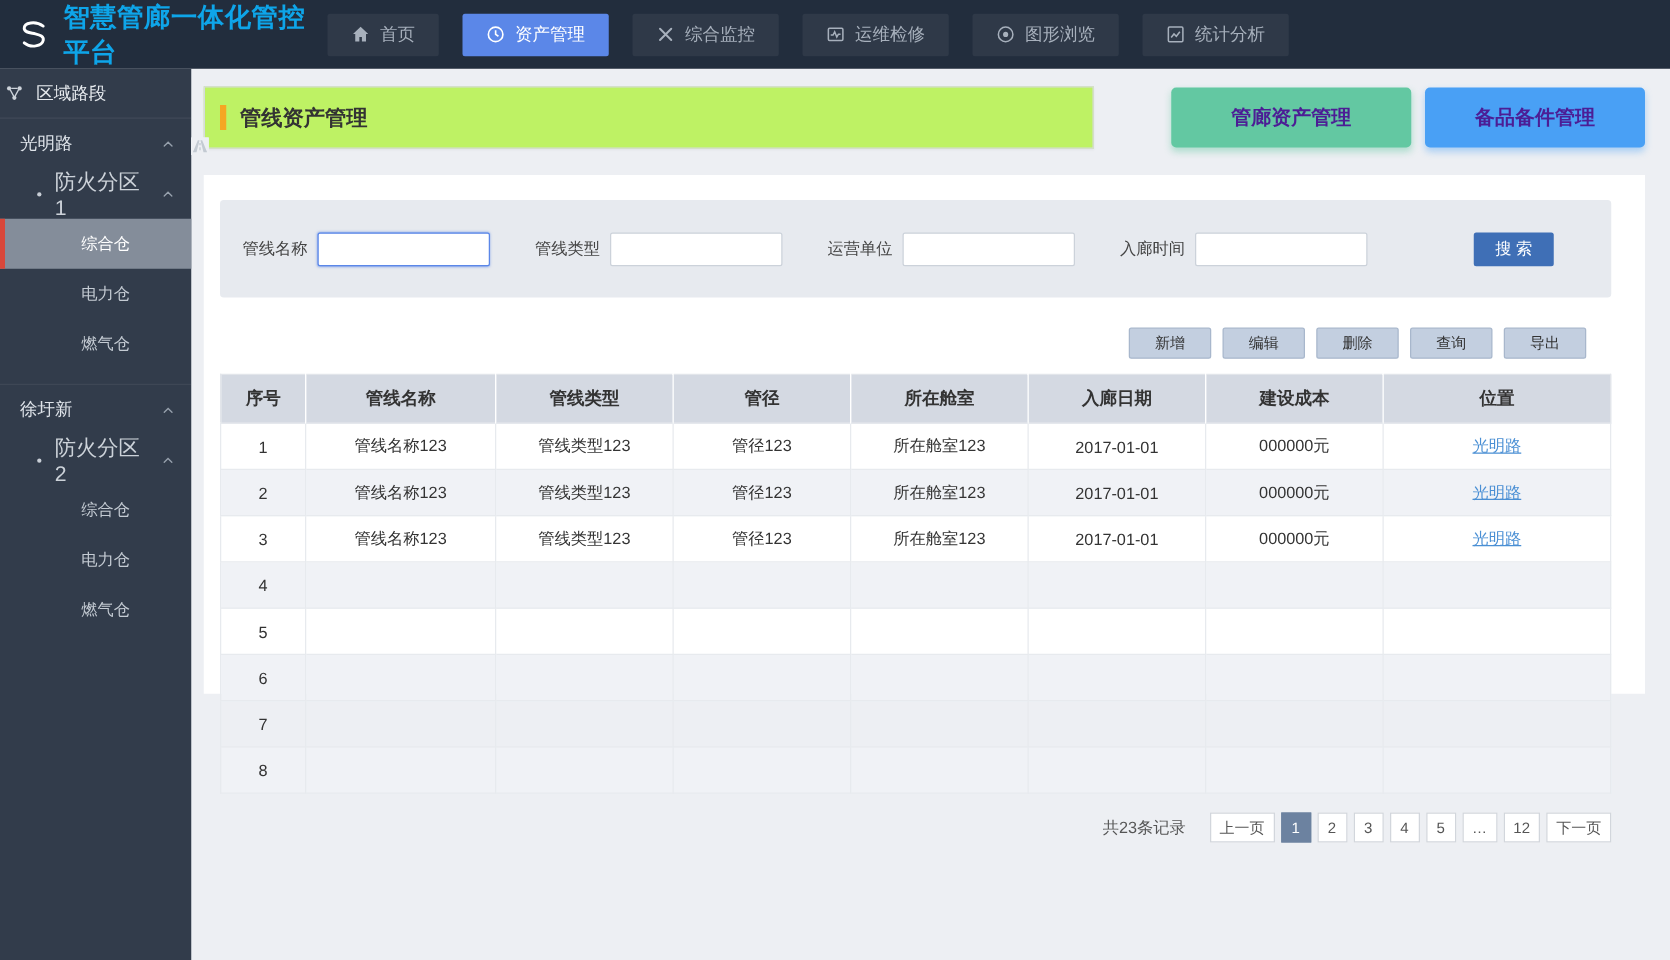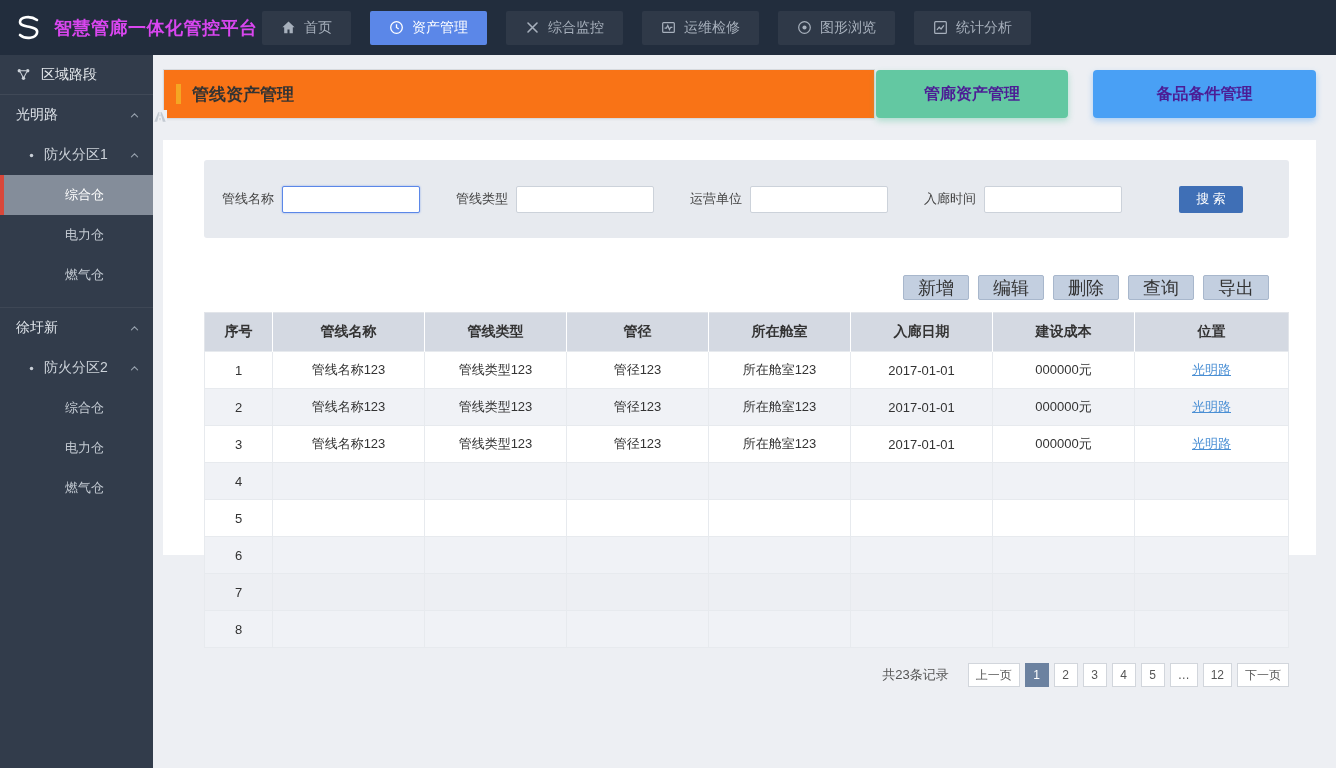--- a/index.html
+++ b/index.html
@@ -21,21 +21,21 @@
     position: absolute; top: 0; left: 0; right: 0; height: 55px;
     background: #222d3d;
     display: flex; align-items: center;
     z-index: 3;
   }
   .brand {
     display: flex; align-items: center; gap: 10px;
     width: 262px; padding-left: 14px; flex: 0 0 auto;
   }
   .logo { width: 30px; height: 30px; }
-  .app-title { color: #d946ef; font-size: 18px; font-weight: bold; letter-spacing: 0.5px; }
+  .app-title { color: #0ea5e9; font-size: 21px; font-weight: bold; letter-spacing: 0.5px; }
   .topnav { display: flex; align-items: center; height: 100%; gap: 19px; }
   .nav-item {
     display: flex; align-items: center; gap: 8px;
     height: 34px; padding: 0 19px;
     background: rgba(255,255,255,0.06);
     color: #a7b0bc; font-size: 14px;
     border-radius: 2px; cursor: pointer; white-space: nowrap;
   }
   .nav-item .icon { width: 15px; height: 15px; }
   .nav-item.active { background: #5b87e8; color: #fff; }
@@ -47,28 +47,28 @@
   .welcome { color: #fff; font-size: 15px; font-weight: bold; }
   .logout { width: 28px; height: 28px; cursor: pointer; margin-left: 4px; }
 
   
   .sidebar {
     position: absolute; top: 55px; left: 0; bottom: 0; width: 153px;
     background: #323c4b; color: #cdd3da; z-index: 2;
   }
   .sidebar-header {
     height: 40px; display: flex; align-items: center; gap: 10px;
-    padding-left: 16px; font-size: 14px; color: #e6eaee;
+    padding-left: 4px; font-size: 14px; color: #e6eaee;
     border-bottom: 1px solid rgba(255,255,255,0.07);
   }
   .sidebar-header .icon { width: 15px; height: 15px; color: #cdd3da; }
   .side-row { height: 40px; display: flex; align-items: center; cursor: pointer; }
   .group-row { padding-left: 16px; gap: 9px; color: #dfe4ea; font-size: 14px; }
   .group-row .icon.main { width: 14px; height: 14px; color: #c3cad2; }
-  .section-row { padding-left: 28px; gap: 9px; color: #ccd2d9; font-size: 14px; }
+  .section-row { padding-left: 28px; gap: 9px; color: #ccd2d9; font-size: 17px; }
   .chev { width: 11px; height: 11px; margin-left: auto; margin-right: 13px; color: #96a0ac; }
   .dot { width: 7px; height: 7px; color: #c8ced6; }
   .side-item {
     height: 40px; display: flex; align-items: center;
     padding-left: 65px; font-size: 13px; color: #c4cbd3;
     cursor: pointer; position: relative;
   }
   .side-item.active { background: #848d9a; color: #fff; }
   .side-item.active::before {
     content: ''; position: absolute; left: 0; top: 0; bottom: 0;
@@ -79,37 +79,37 @@
     border-top: 1px solid rgba(255,255,255,0.06);
   }
 
   
   .main {
     position: absolute; left: 153px; top: 55px; right: 0; bottom: 0;
     background: #edeff3; overflow: hidden;
   }
   .page-head { display: flex; align-items: center; margin: 14px 20px 0 10px; }
   .title-box {
-    flex: 0 0 712px; height: 50px; background: #f97316;
+    flex: 0 0 712px; height: 50px; background: #bef264;
     border: 1px solid #d7dade; box-shadow: 0 1px 2px rgba(0,0,0,0.05);
     display: flex; align-items: center;
   }
   .accent { width: 5px; height: 20px; background: #f5a623; margin: 0 11px 0 12px; }
   .page-title { font-size: 17px; font-weight: bold; color: #333; }
   .head-btn {
     height: 48px; border: none; border-radius: 4px;
     color: #4c1d95; font-size: 16px; font-weight: bold; cursor: pointer;
     font-family: inherit;
   }
   .btn-green { width: 192px; background: #63c8a2; margin-left: auto; box-shadow: 0 3px 6px rgba(99,200,162,0.45); }
-  .btn-blue  { width: 223px; background: #49a0f5; margin-left: 25px; box-shadow: 0 3px 6px rgba(73,160,245,0.4); }
+  .btn-blue  { width: 176px; background: #49a0f5; margin-left: 11px; box-shadow: 0 3px 6px rgba(73,160,245,0.4); }
 
   .content-card {
     margin: 21px 20px 0 10px; background: #fff; height: 415px;
-    padding: 20px 27px 0 41px;
+    padding: 20px 27px 0 13px;
   }
 
   .search-panel {
     height: 78px; background: #e7eaef; border-radius: 3px;
     display: flex; align-items: center; padding: 0 46px 0 18px;
   }
   .search-fields { display: flex; align-items: center; }
   .field { display: flex; align-items: center; margin-right: 36px; }
   .field-label { font-size: 13px; color: #444; margin-right: 8px; white-space: nowrap; }
   .field-input {
@@ -120,21 +120,21 @@
   .field-input.focused { border-color: #5b87e8; box-shadow: 0 0 2px rgba(91,135,232,0.7); }
   .search-btn {
     margin-left: auto; width: 64px; height: 27px;
     background: #3f6fb6; color: #fff; border: none; border-radius: 2px;
     font-size: 13px; cursor: pointer; font-family: inherit; white-space: nowrap;
   }
 
   .actions { display: flex; justify-content: flex-end; gap: 9px; margin: 24px 20px 12px 0; }
   .action-btn {
     width: 66px; height: 25px; background: #c3cfe0; border: 1px solid #a8b7cc;
-    border-radius: 2px; color: #333; font-size: 18px; cursor: pointer; font-family: inherit; margin-top: 13px;
+    border-radius: 2px; color: #333; font-size: 12px; cursor: pointer; font-family: inherit;
   }
 
   .data-table { width: 100%; border-collapse: collapse; table-layout: fixed; border: 1px solid #e2e5ea; }
   .data-table thead th {
     background: #d4d9e2; height: 39px; font-size: 14px; font-weight: bold;
     color: #333; border-right: 1px solid #fff; text-align: center;
   }
   .data-table thead th:last-child { border-right: none; }
   .data-table tbody td {
     height: 37px; text-align: center; font-size: 13px; color: #333;

